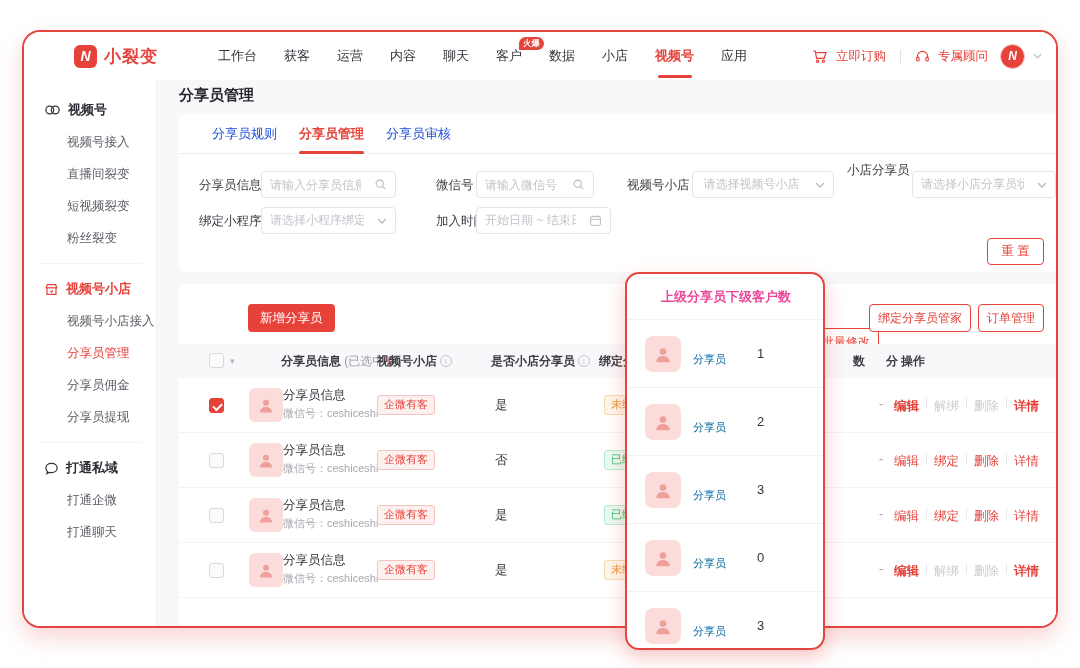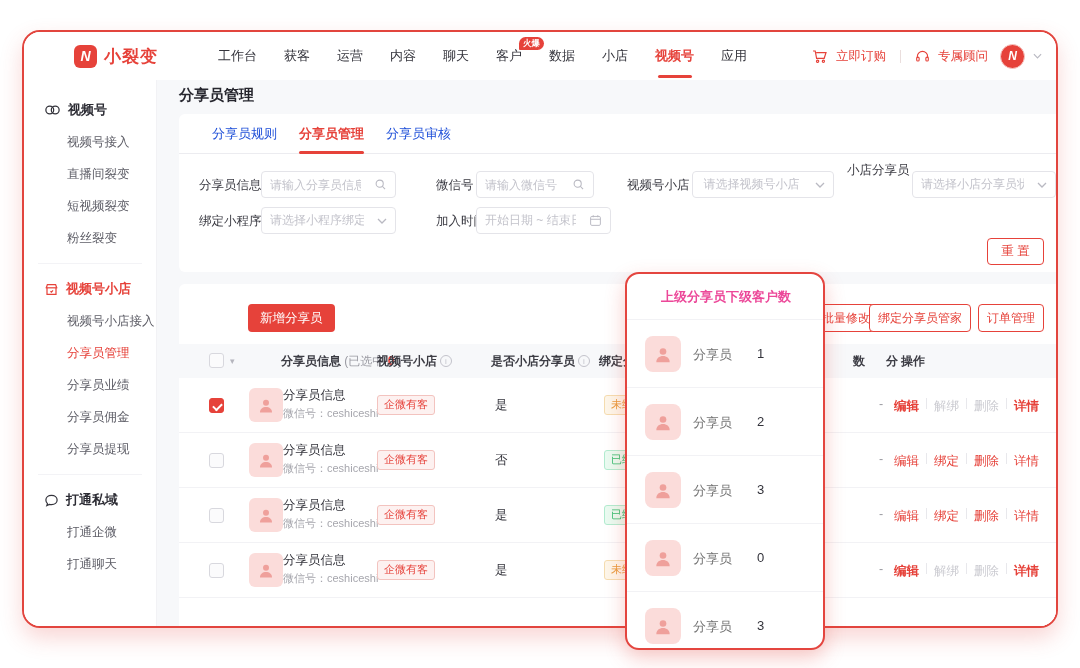--- a/index.html
+++ b/index.html
@@ -112,21 +112,21 @@
   .popup { position:absolute; left:625px; top:272px; width:200px; height:378px;
     background:#fff; border:2px solid #e4453f; border-radius:14px; z-index:20;
     box-shadow:0 8px 20px rgba(228,69,62,.28); overflow:hidden; }
   .popup-header { height:46px; display:flex; align-items:center; justify-content:flex-end;
     padding:0 32px 0 20px; font-size:13px; font-weight:bold; color:#ec4899;
     border-bottom:1px solid #f2f2f5; }
   .popup-row { position:relative; height:68px; border-bottom:1px solid #f2f2f5; }
   .popup-row:last-child { border-bottom:none; }
   .avatar36 { position:absolute; left:18px; top:16px; width:36px; height:36px;
     border-radius:8px; background:#fbdcda; display:flex; align-items:center; justify-content:center; }
-  .popup-name { position:absolute; left:66px; top:26px; font-size:13px; color:#737373; }
+  .popup-name { position:absolute; left:66px; top:32px; font-size:11px; color:#0369a1; }
   .popup-count { position:absolute; left:130px; top:26px; font-size:13px; color:#33333b; }
   svg { display:block; }
 </style>
 </head>
 <body>
 
 <div class="window">
 
   <div class="navbar">
     <div class="logo-box">
@@ -200,21 +200,20 @@
             <path d="M2.5 6.2L3.6 2.8h8.8l1.1 3.4"></path>
               <path d="M3.2 6.2v7h9.6v-7"></path>
               <path d="M1.8 6.2h12.4"></path>
               <path d="M9.6 9l-1.7 1.9-1-1"></path>
           </svg>
         </span>
         <span>视频号小店</span>
       </div>
       <div class="side-item">视频号小店接入</div>
       <div class="side-item active">分享员管理</div>
-      <div class="side-item">分享员业绩</div>
       <div class="side-item">分享员佣金</div>
       <div class="side-item">分享员提现</div>
       <div class="side-divider"></div>
       <div class="side-title">
         <span>
           <svg width="15" height="15" viewBox="0 0 16 16" fill="none" stroke="#34343c" stroke-width="1.3">
             <path d="M8 2.6c3.5 0 6 2.1 6 4.9s-2.5 4.9-6 4.9c-.8 0-1.6-.1-2.3-.3L3 13.4l.7-2.1C2.6 10.3 2 9 2 7.5c0-2.8 2.5-4.9 6-4.9z"></path>
           </svg>
         </span>
         <span>打通私域</span>
@@ -296,21 +295,21 @@
                 <line x1="10.8" y1="1.5" x2="10.8" y2="4"></line>
               </svg>
           </span>
         </div>
 
         <div class="reset-btn">重 置</div>
       </div>
 
       <div class="card2">
         <div class="btn-primary">新增分享员</div>
-        <div class="btn-outline" style="right:183px;">批量修改</div>
+        <div class="btn-outline" style="right:183px;margin-top:24px;">批量修改</div>
         <div class="btn-outline" style="right:91px;">绑定分享员管家</div>
         <div class="btn-outline" style="right:18px;">订单管理</div>
 
         <div class="thead">
           <span class="cb" style="top:9px;"></span>
           <span class="caret-down" style="position:absolute; left:51px; top:0; line-height:34px;"></span>
           <span class="th" style="left:102px;">
             <span>分享员信息</span>
             <span class="th-sel"><span>(已选中 </span><b>0</b><span> )</span></span>
           </span>

